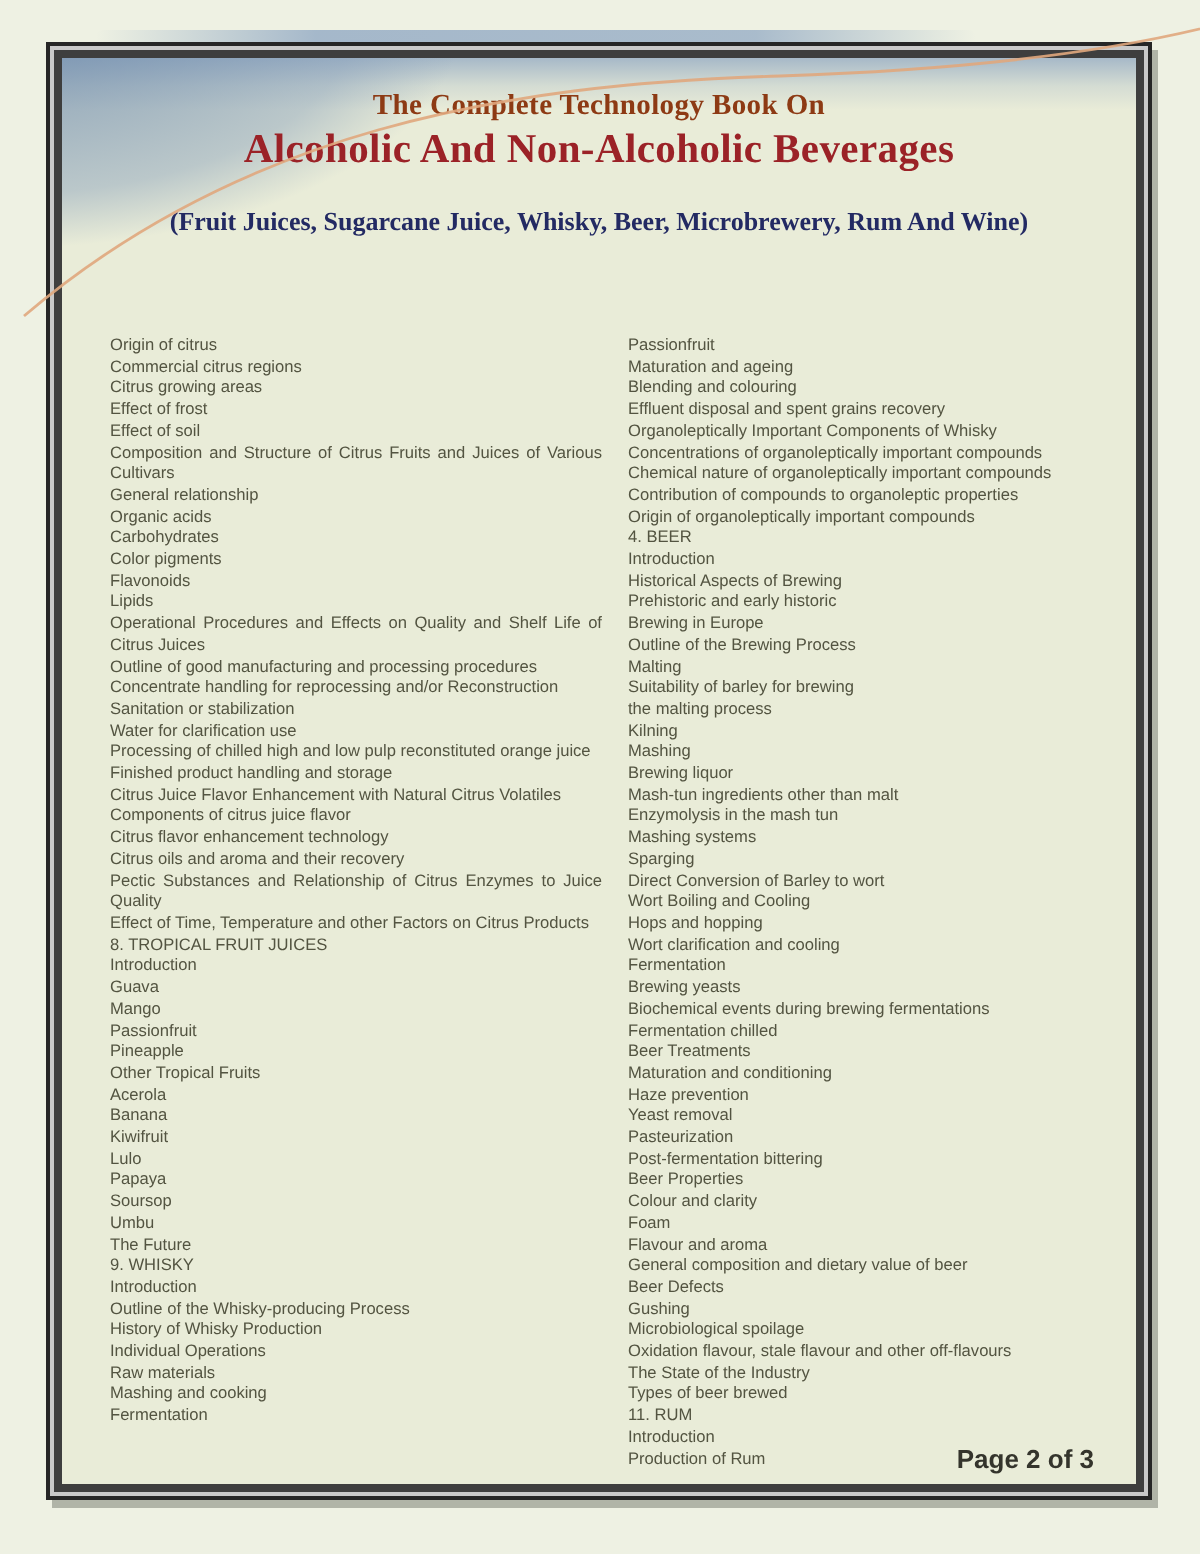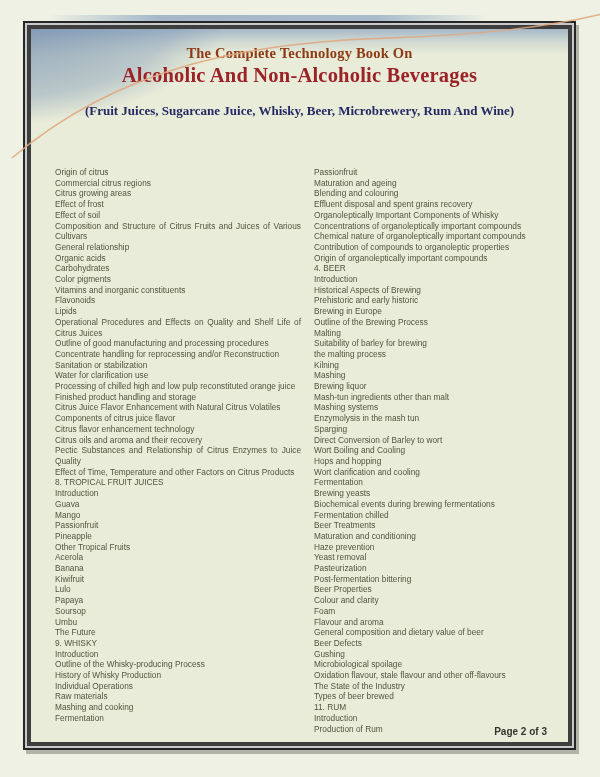--- a/index.html
+++ b/index.html
@@ -71,21 +71,21 @@
   }
   .toc .col { width: 246px; }
   .entry {
     font-size: 8.3px; line-height: 10.7px;
     color: #535441;
     text-align: justify; text-align-last: left;
   }
 
   .pagenum {
     position: absolute; right: 27px; bottom: 11px;
-    font-size: 10px; font-weight: bold; color: #34342c;
+    font-size: 13px; font-weight: bold; color: #34342c;
     z-index: 3;
   }
 </style>
 </head>
 <body>
 
 <div class="top-sliver"></div>
 
 <div class="frame">
   <div class="sky"></div>
@@ -101,21 +101,20 @@
         <div class="entry">Origin of citrus</div>
         <div class="entry">Commercial citrus regions</div>
         <div class="entry">Citrus growing areas</div>
         <div class="entry">Effect of frost</div>
         <div class="entry">Effect of soil</div>
         <div class="entry">Composition and Structure of Citrus Fruits and Juices of Various Cultivars</div>
         <div class="entry">General relationship</div>
         <div class="entry">Organic acids</div>
         <div class="entry">Carbohydrates</div>
         <div class="entry">Color pigments</div>
-        <div class="entry">Vitamins and inorganic constituents</div>
         <div class="entry">Flavonoids</div>
         <div class="entry">Lipids</div>
         <div class="entry">Operational Procedures and Effects on Quality and Shelf Life of Citrus Juices</div>
         <div class="entry">Outline of good manufacturing and processing procedures</div>
         <div class="entry">Concentrate handling for reprocessing and/or Reconstruction</div>
         <div class="entry">Sanitation or stabilization</div>
         <div class="entry">Water for clarification use</div>
         <div class="entry">Processing of chilled high and low pulp reconstituted orange juice</div>
         <div class="entry">Finished product handling and storage</div>
         <div class="entry">Citrus Juice Flavor Enhancement with Natural Citrus Volatiles</div>
@@ -164,22 +163,22 @@
         <div class="entry">Prehistoric and early historic</div>
         <div class="entry">Brewing in Europe</div>
         <div class="entry">Outline of the Brewing Process</div>
         <div class="entry">Malting</div>
         <div class="entry">Suitability of barley for brewing</div>
         <div class="entry">the malting process</div>
         <div class="entry">Kilning</div>
         <div class="entry">Mashing</div>
         <div class="entry">Brewing liquor</div>
         <div class="entry">Mash-tun ingredients other than malt</div>
+        <div class="entry">Enzymolysis in the mash tun</div>
         <div class="entry">Mashing systems</div>
-        <div class="entry">Enzymolysis in the mash tun</div>
         <div class="entry">Sparging</div>
         <div class="entry">Direct Conversion of Barley to wort</div>
         <div class="entry">Wort Boiling and Cooling</div>
         <div class="entry">Hops and hopping</div>
         <div class="entry">Wort clarification and cooling</div>
         <div class="entry">Fermentation</div>
         <div class="entry">Brewing yeasts</div>
         <div class="entry">Biochemical events during brewing fermentations</div>
         <div class="entry">Fermentation chilled</div>
         <div class="entry">Beer Treatments</div>

